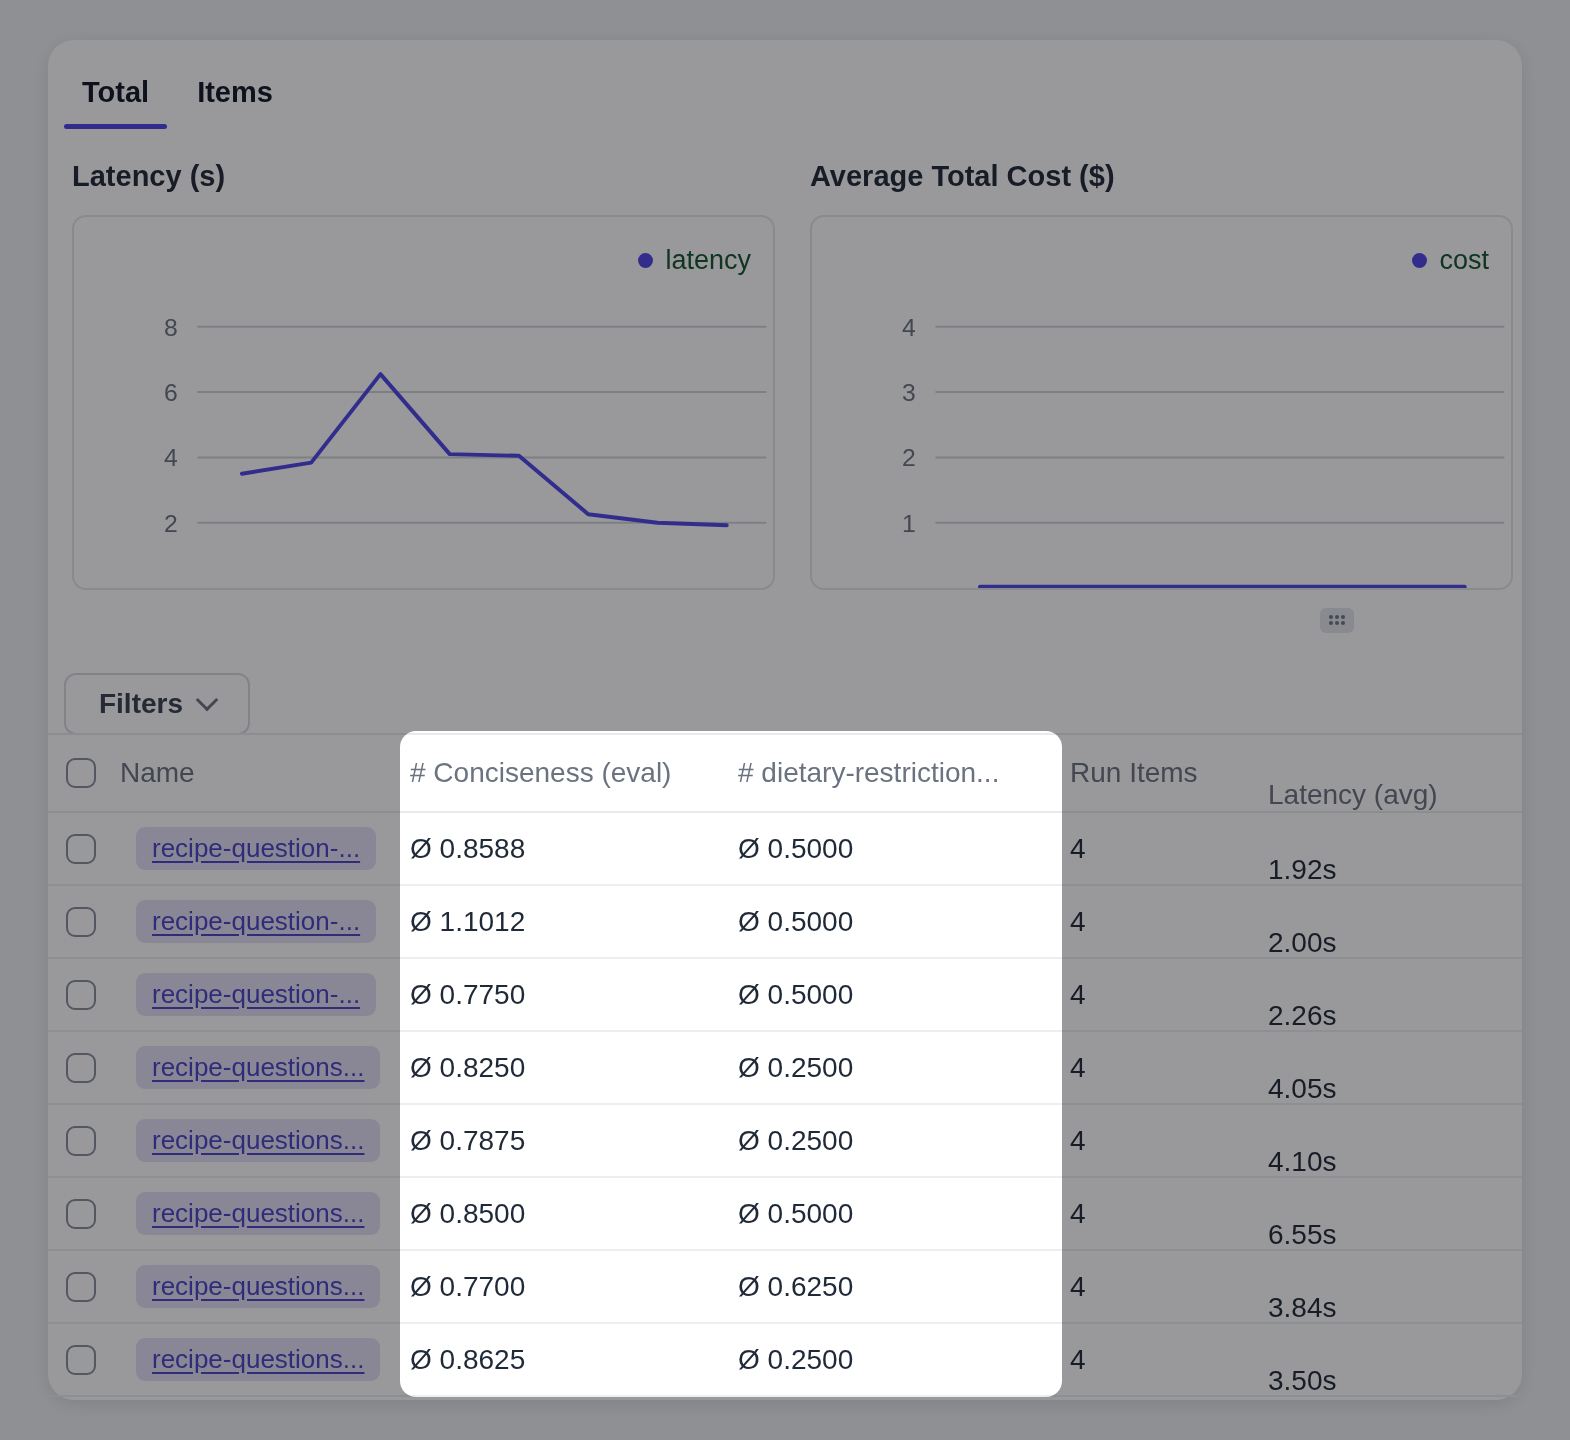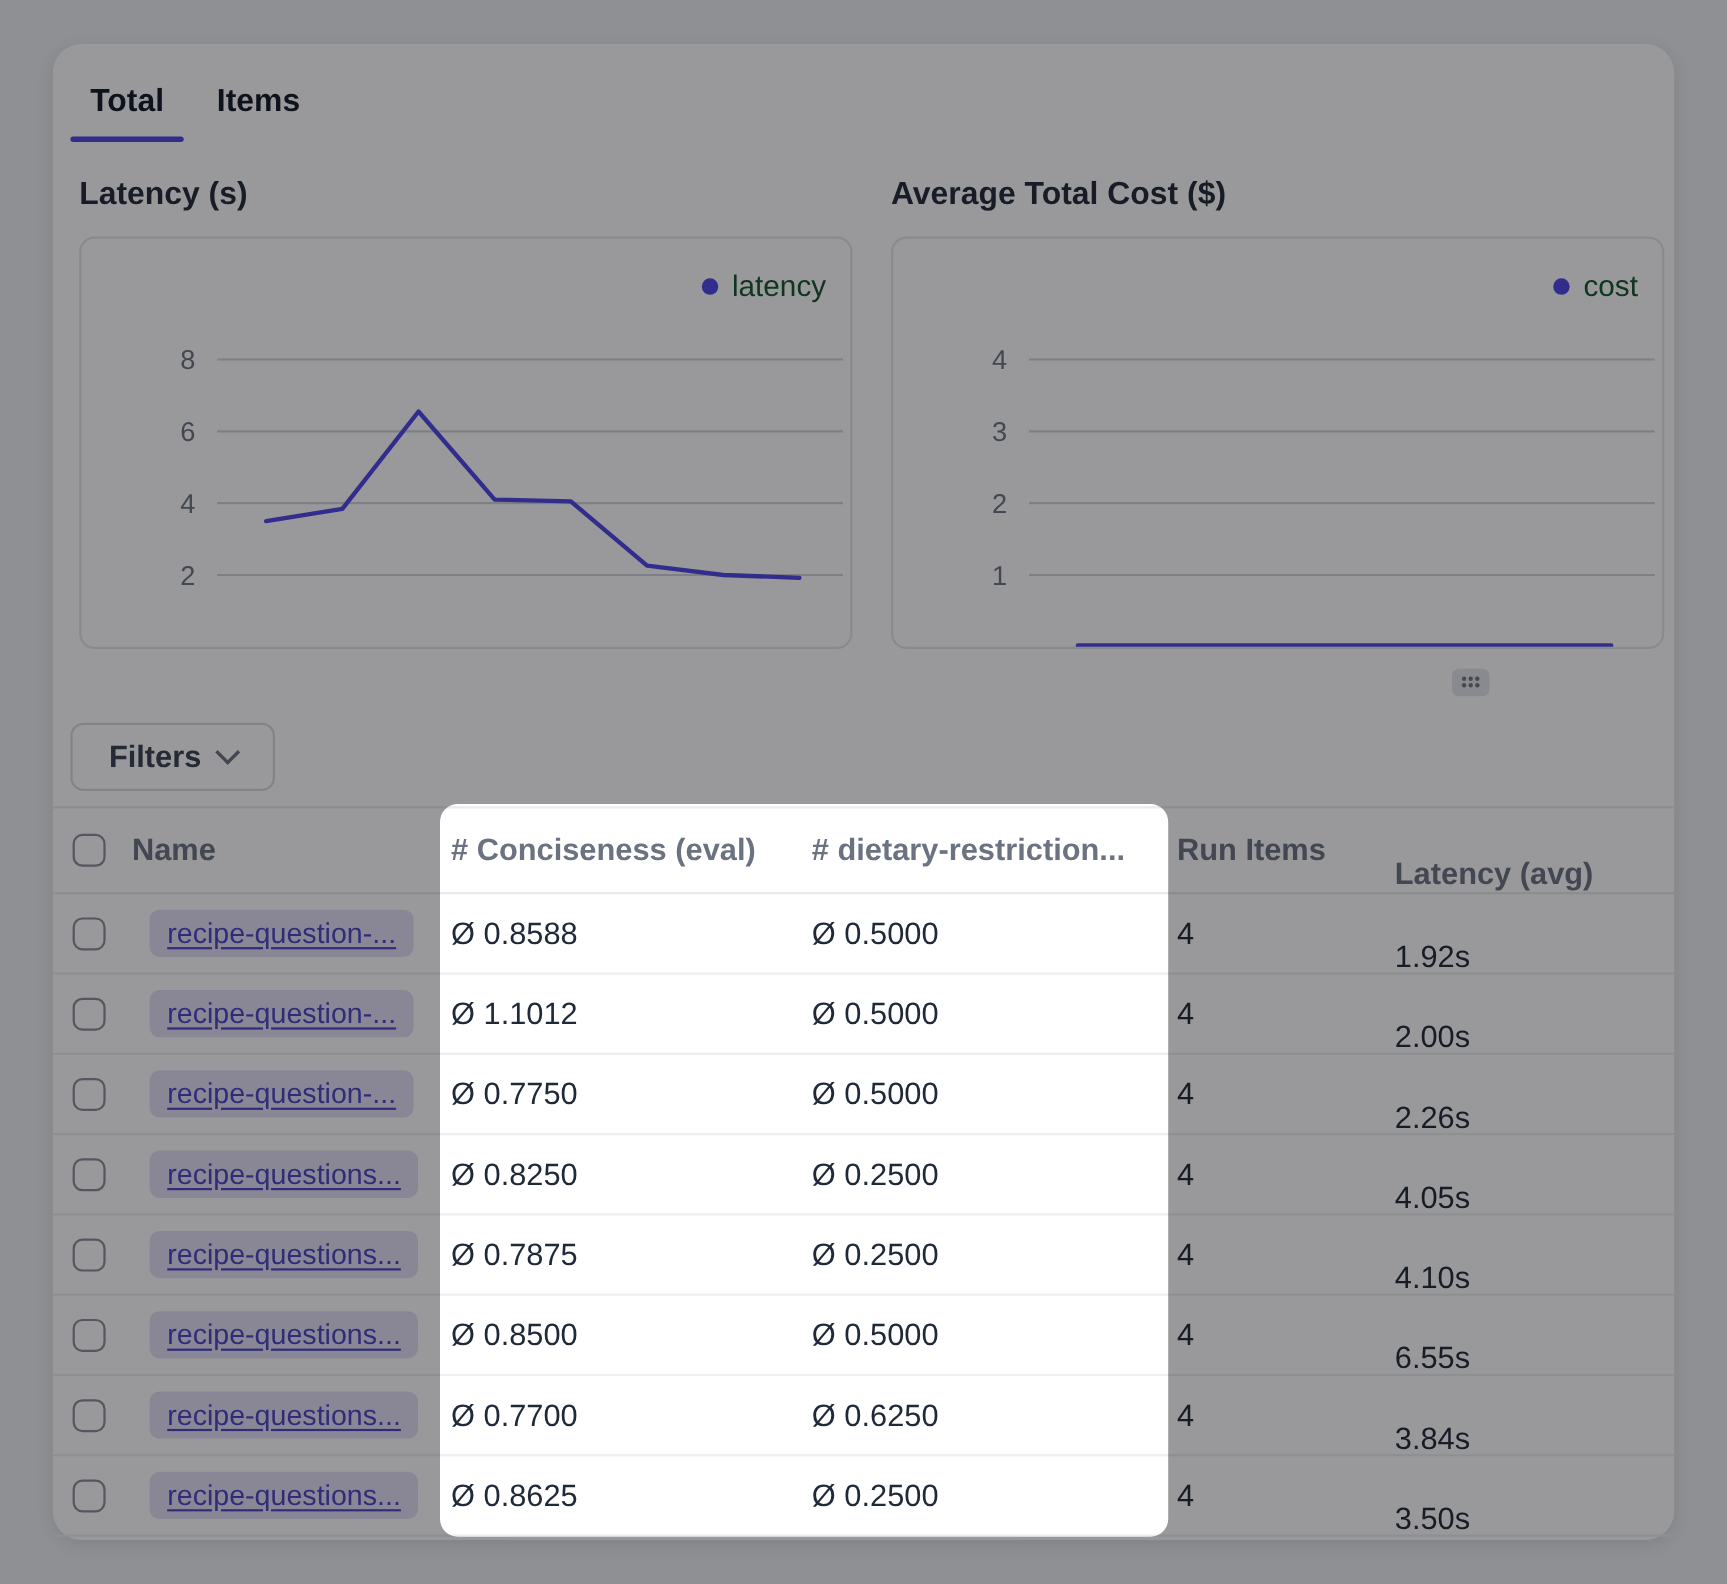--- a/index.html
+++ b/index.html
@@ -24,30 +24,30 @@
   svg text{font-family:"Liberation Sans",sans-serif;}
   .legend{position:absolute;top:28px;right:22px;display:flex;align-items:center;gap:12px;
         font-size:27px;color:#14532d;}
   .legend-dot{width:15px;height:15px;border-radius:50%;background:#4f46e5;}
   
   .drag-handle{position:absolute;left:1272px;top:568px;width:34px;height:25px;background:#e4e6ea;
         border-radius:6px;display:grid;place-items:center;cursor:grab;}
   .drag-dots{display:grid;grid-template-columns:repeat(3,5px);grid-auto-rows:5px;gap:1px;}
   .drag-dots span{width:4px;height:4px;border-radius:50%;background:#6f7681;}
   
-  .filters-btn{position:absolute;left:16px;top:617px;width:186px;height:62px;border:2px solid #d6d9de;
+  .filters-btn{position:absolute;left:16px;top:633px;width:186px;height:62px;border:2px solid #d6d9de;
         border-radius:12px;display:flex;align-items:center;justify-content:center;gap:16px;
         font-size:28px;font-weight:600;color:#374151;background:#fff;cursor:pointer;box-sizing:border-box;}
   .chevron{width:13px;height:13px;border-right:3px solid #6b7280;border-bottom:3px solid #6b7280;
         transform:rotate(45deg);margin-top:-8px;}
   
   .table{position:absolute;left:0;top:693px;width:1474px;}
   .thead,.trow{display:flex;align-items:center;box-sizing:border-box;}
   .thead{height:80px;border-top:2px solid #e9eaee;border-bottom:2px solid #e9eaee;
-        font-size:28px;font-weight:700;color:#6b7280;}
+        font-size:28px;font-weight:400;color:#6b7280;}
   .trow{height:73px;border-bottom:2px solid #edeef2;font-size:28px;color:#1f2937;}
   .cell{display:flex;align-items:center;}
   .c0{flex:0 0 72px;padding-left:18px;box-sizing:border-box;}
   .c1{flex:0 0 290px;}
   .c2{flex:0 0 328px;}
   .c3{flex:0 0 332px;}
   .c4{flex:0 0 198px;}
   .c5{flex:1 1 auto;margin-top:43px;}
   .checkbox{width:30px;height:30px;border:2.5px solid #878d98;border-radius:9px;background:#fff;
         display:inline-block;cursor:pointer;box-sizing:border-box;}

